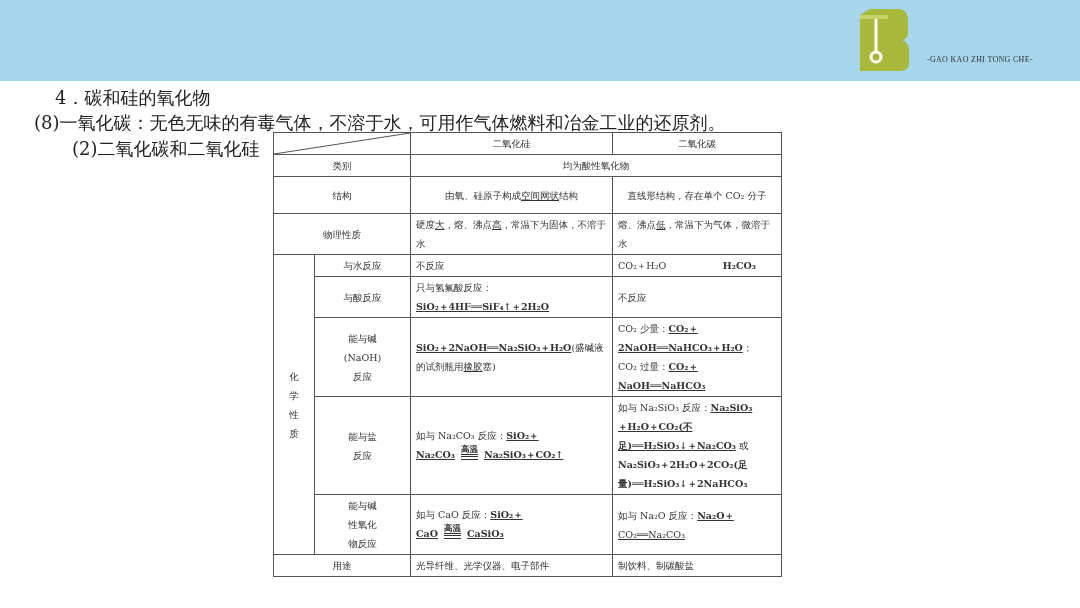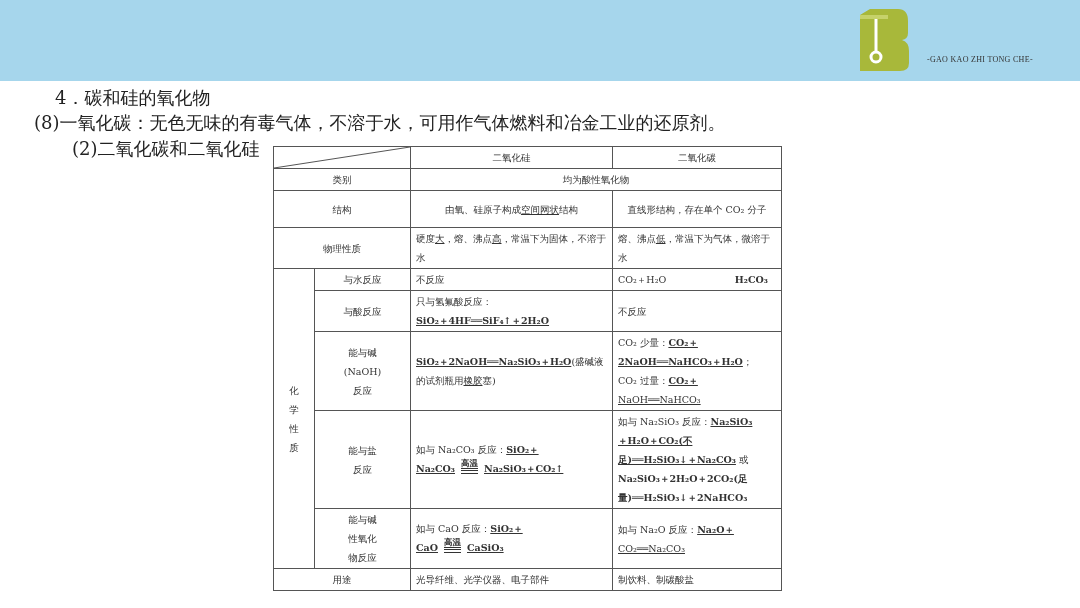--- a/index.html
+++ b/index.html
@@ -7,21 +7,21 @@
   .header-band { position:absolute; left:0; top:0; width:1080px; height:81px; background:#a6d6ec; }
   .logo { position:absolute; left:855px; top:4px; width:220px; height:72px; }
   .logo-book { position:absolute; left:3px; top:3px; width:52px; height:64px; }
   .logo-title { position:absolute; left:60px; top:8px; font-family:"DejaVu Sans", sans-serif; font-size:29px; font-weight:bold; letter-spacing:2px; color:#1a1a1a; }
   .logo-sub { position:absolute; left:72px; top:51px; font-family:Liberation Serif, serif; font-size:8px; color:#333; letter-spacing:0.3px;text-align:right; }
 
   .heading { position:absolute; left:55px; top:86px; font-size:18px; color:#222; white-space:nowrap;text-align:right; }
   .para1 { position:absolute; left:34px; top:111px; font-size:18px; color:#222; white-space:nowrap; }
   .para2 { position:absolute; left:34px; top:137px; font-size:18px; color:#222; white-space:nowrap;margin-left:38px; }
 
-  table.cmp { position:absolute; left:273px; top:146px; width:508px; border-collapse:collapse; font-size:9.5px; color:#333; table-layout:fixed; }
+  table.cmp { position:absolute; left:273px; top:132px; width:508px; border-collapse:collapse; font-size:9.5px; color:#333; table-layout:fixed; }
   table.cmp td { border:1px solid #555; padding:1px 5px; line-height:19px; vertical-align:middle; }
   table.cmp td.c { text-align:center; }
   .u { text-decoration:underline; }
   .diag { position:relative; padding:0; }
   .diag svg { position:absolute; left:0; top:0; width:100%; height:100%; }
   .vert { text-align:center; line-height:20px; }
   .cond { font-size:8.5px; }
 </style>
 </head>
 <body>
@@ -74,42 +74,42 @@
   </tr>
   <tr style="height:19px">
     <td rowspan="5" class="vert">
       <div>化</div>
           <div>学</div>
           <div>性</div>
           <div>质</div>
     </td>
     <td class="c">与水反应</td>
     <td>不反应</td>
-    <td><span style="font-weight:normal">CO₂＋H₂O</span><span style="float:right;margin-right:8px;font-weight:bold">H₂CO₃</span></td>
+    <td><span style="font-weight:normal">CO₂＋H₂O</span><span style="float:right;margin-right:20px;font-weight:bold">H₂CO₃</span></td>
   </tr>
   <tr style="height:40px">
     <td class="c">与酸反应</td>
     <td>
           <div>只与氢氟酸反应：</div>
           <div class="u" style="font-weight:bold">SiO₂＋4HF══SiF₄↑＋2H₂O</div>
         </td>
     <td>不反应</td>
   </tr>
   <tr style="height:77px">
     <td class="c">
           <div>能与碱</div>
           <div>(NaOH)</div>
           <div>反应</div>
         </td>
     <td><span class="u" style="font-weight:bold">SiO₂＋2NaOH══Na₂SiO₃＋H₂O</span><span>(盛碱液的试剂瓶用</span><span class="u">橡胶</span><span>塞)</span></td>
     <td>
       <div><span>CO₂ 少量：</span><span class="u" style="font-weight:bold">CO₂＋</span></div>
       <div><span class="u" style="font-weight:bold">2NaOH══NaHCO₃＋H₂O</span><span>；</span></div>
       <div><span>CO₂ 过量：</span><span class="u" style="font-weight:bold">CO₂＋</span></div>
-      <div><span class="u" style="font-weight:normal">NaOH══NaHCO₃</span></div>
+      <div><span class="u" style="font-weight:bold">NaOH══NaHCO₃</span></div>
     </td>
   </tr>
   <tr style="height:95px">
     <td class="c">
           <div>能与盐</div>
           <div>反应</div>
         </td>
     <td>
       <div><span>如与 Na₂CO₃ 反应：</span><span class="u" style="font-weight:bold">SiO₂＋</span></div>
       <div class="u" style="font-weight:bold"><span>Na₂CO₃</span><span class="cond" style="position:relative;top:-6px;margin:0 6px;border-bottom:3px double #333">高温</span><span>Na₂SiO₃＋CO₂↑</span></div>

